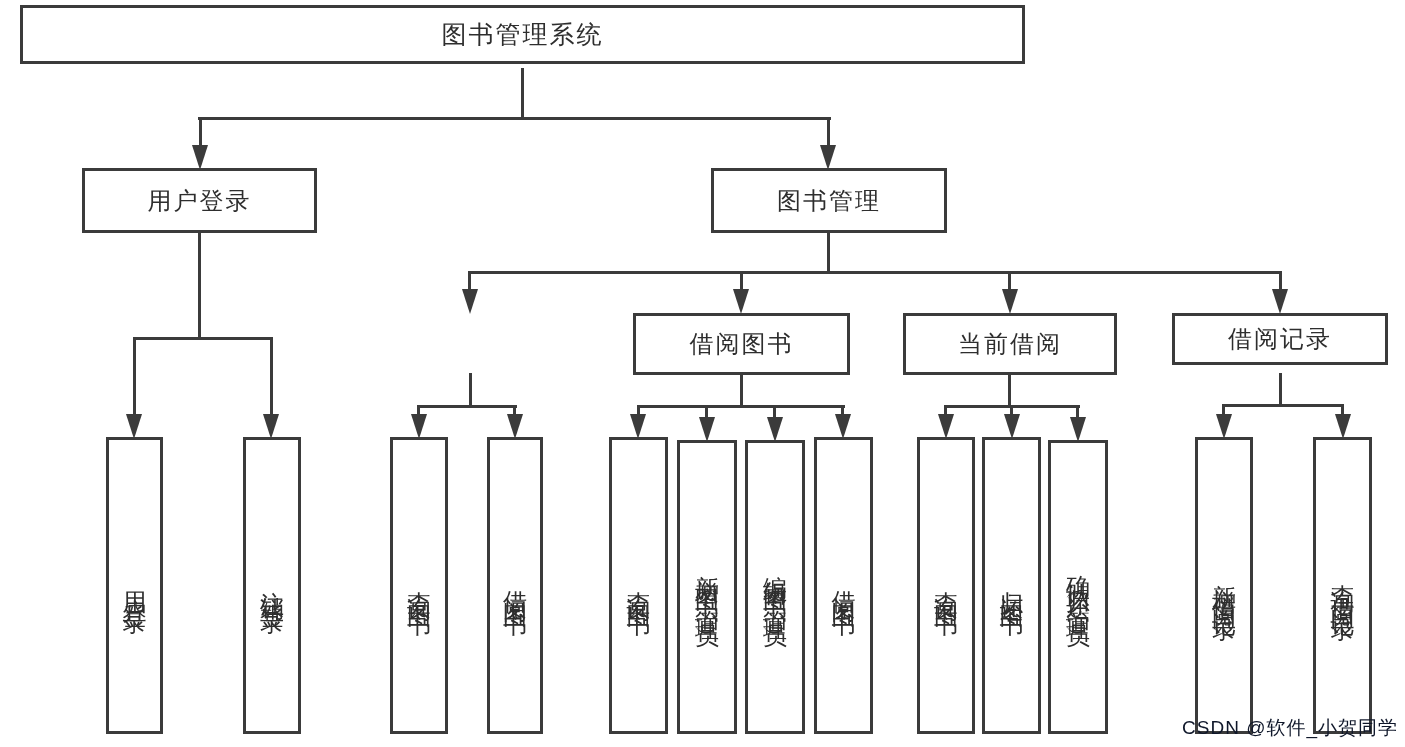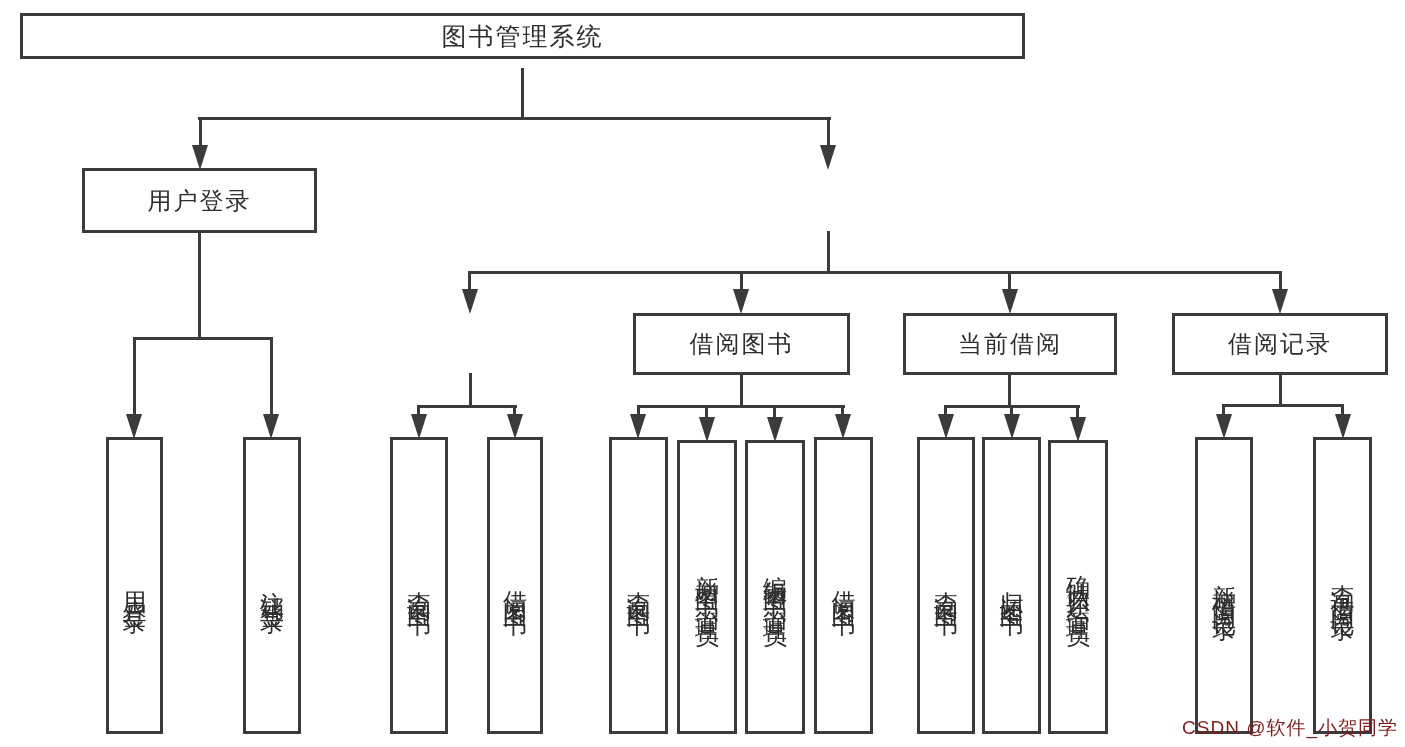--- a/index.html
+++ b/index.html
@@ -18,43 +18,46 @@
     font-size:24px;letter-spacing:7px;line-height:1;
   }
   .vl,.hl{position:absolute;background:#3b3b3b;z-index:1;}
   .arrow{
     position:absolute;width:0;height:0;z-index:1;
     border-left:8px solid transparent;border-right:8px solid transparent;
     border-top:25px solid #3b3b3b;
   }
   .watermark{
     position:absolute;right:7px;top:715px;z-index:5;
-    font-size:19px;letter-spacing:1px;color:#7f1d1d;white-space:nowrap;
+    font-size:19px;letter-spacing:1px;color:#0f172a;white-space:nowrap;
   }
 </style>
 </head>
 <body>
 
 <div class="canvas">
 
-  <div class="box hbox rootbox" style="left:20px;top:13px;width:1005px;height:46px">
+  <div class="box hbox rootbox" style="left:20px;top:5px;width:1005px;height:59px">
     <span>图书管理系统</span>
   </div>
 
   <div class="box hbox" style="left:82px;top:168px;width:235px;height:65px">
     <span>用户登录</span>
+  </div>
+  <div class="box hbox" style="left:711px;top:168px;width:236px;height:65px">
+    <span>图书管理</span>
   </div>
 
   <div class="box hbox" style="left:633px;top:313px;width:217px;height:62px">
     <span>借阅图书</span>
   </div>
   <div class="box hbox" style="left:903px;top:313px;width:214px;height:62px">
     <span>当前借阅</span>
   </div>
-  <div class="box hbox" style="left:1172px;top:313px;width:216px;height:62px">
+  <div class="box hbox" style="left:1172px;top:313px;width:216px;height:52px">
     <span>借阅记录</span>
   </div>
 
   <div class="box vbox" style="left:106px;top:437px;width:57px;height:297px">
     <span>用户登录</span>
   </div>
   <div class="box vbox" style="left:243px;top:437px;width:58px;height:297px">
     <span>注销登录</span>
   </div>
 

